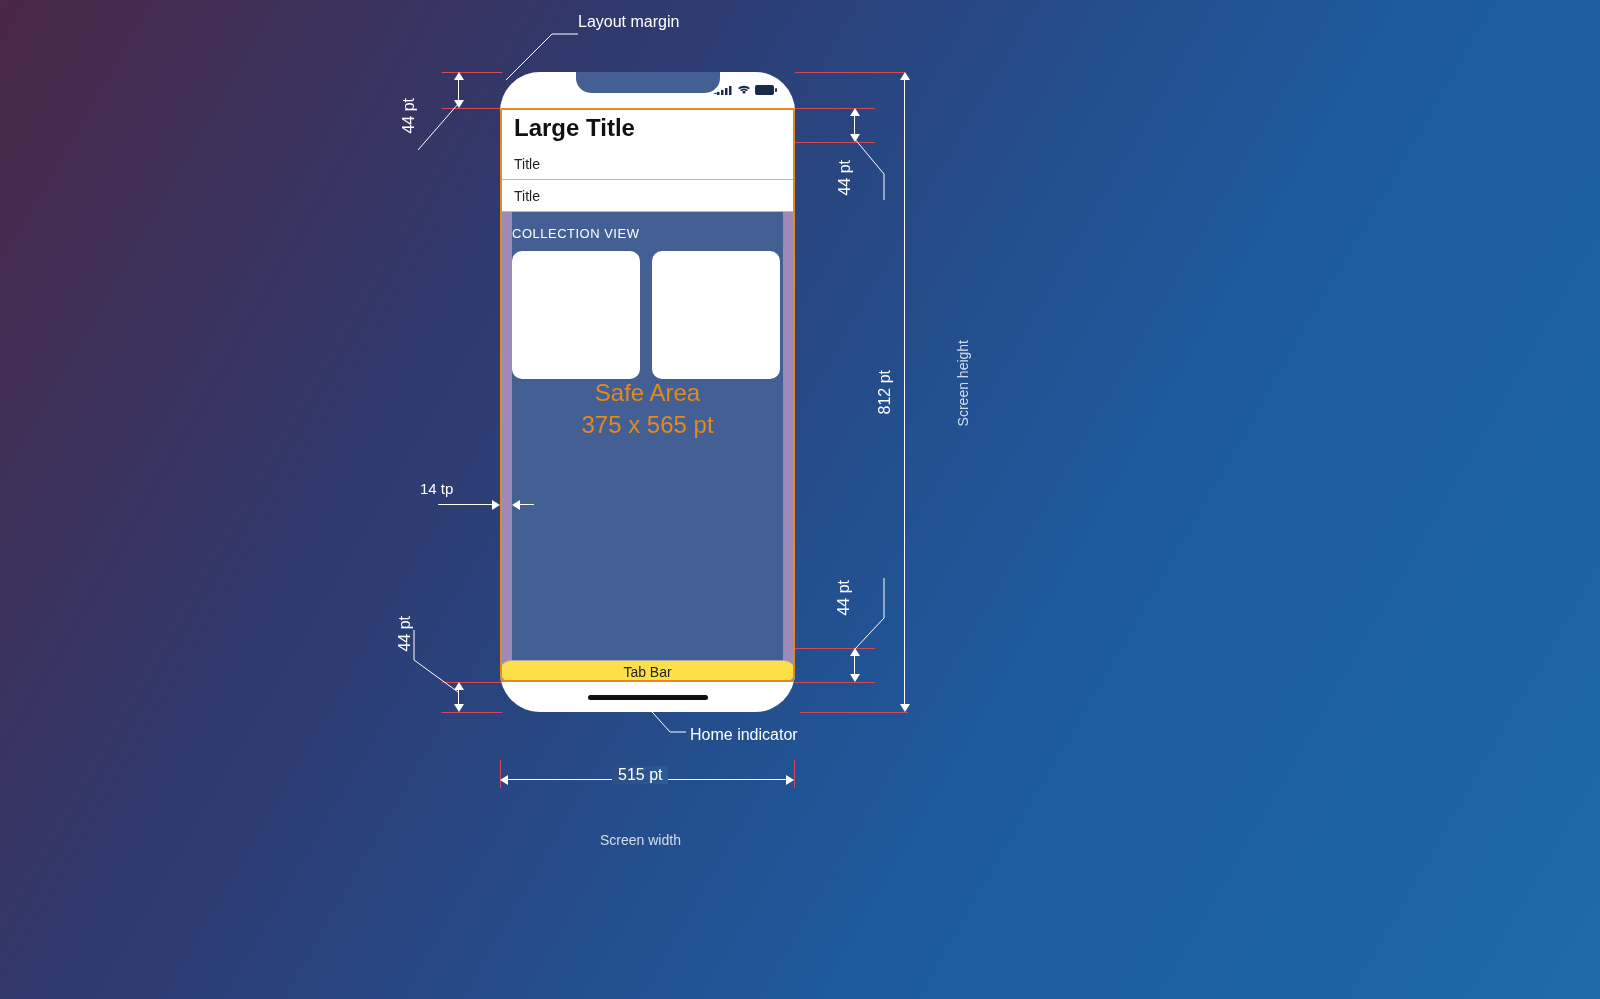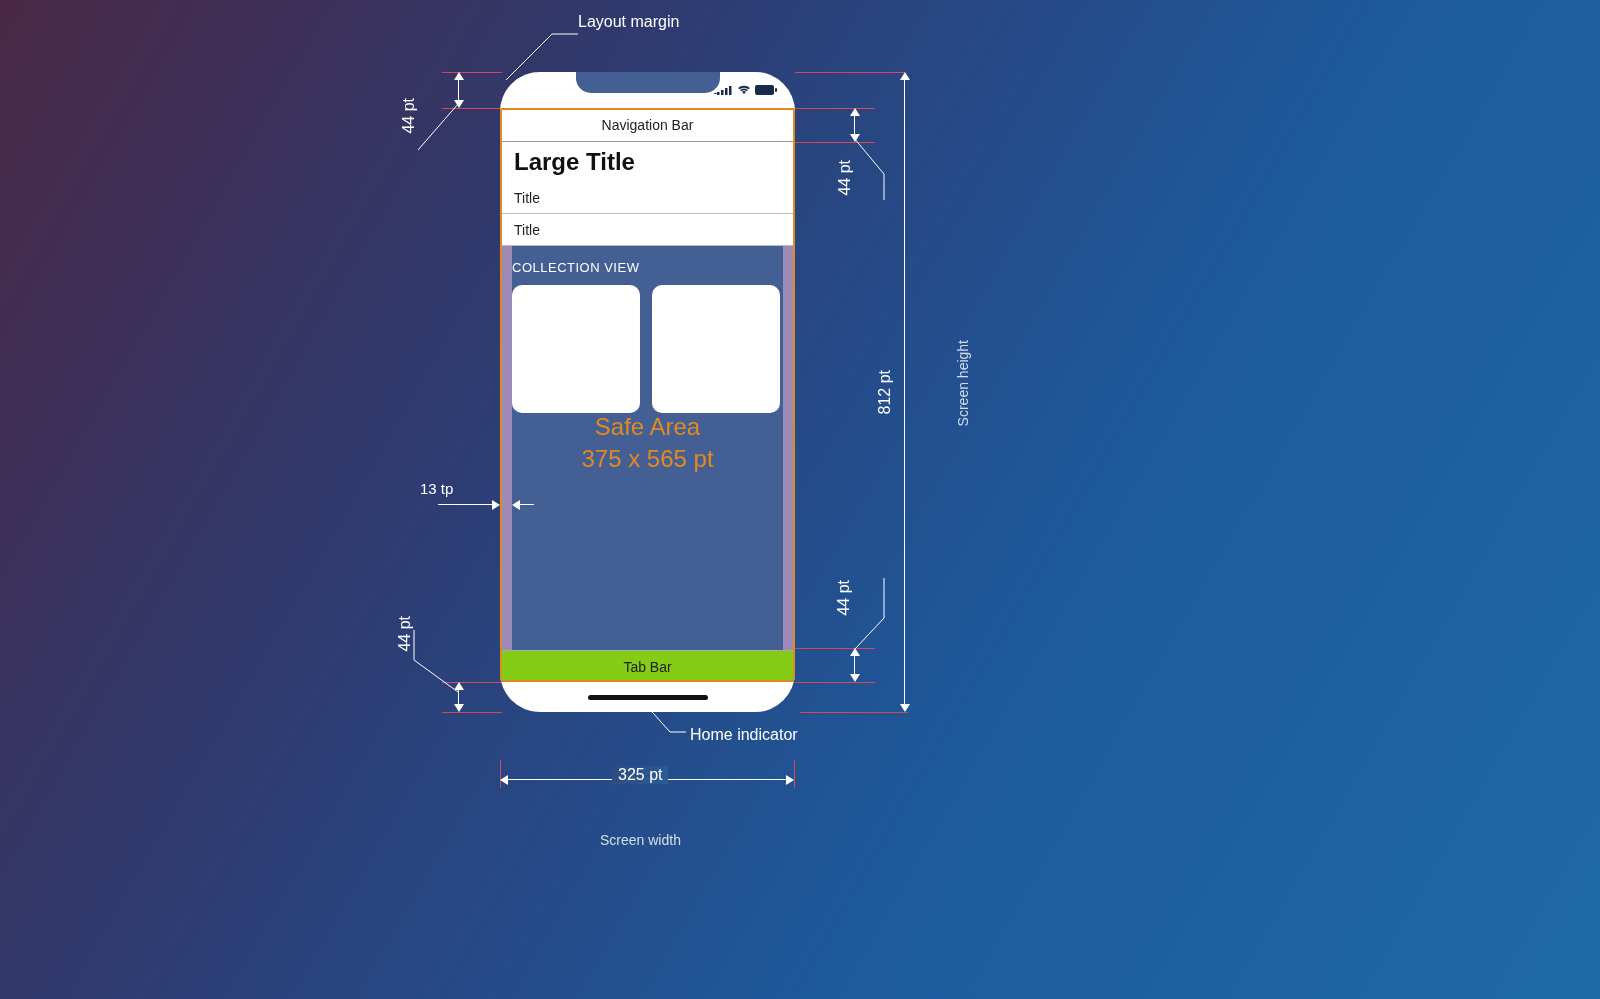--- a/index.html
+++ b/index.html
@@ -136,27 +136,28 @@
     text-align:center;
     color:#e38a1f;
     font-weight:500;
   }
   .safe-label .l1 { font-size:24px; }
   .safe-label .l2 { font-size:24px; margin-top:4px;}
 
   .tab-bar {
     position:absolute;
     left:0; right:0; bottom:30px;
-    height:32px;
-    background:#84cc16;
+    height:22px;
+    background:#fde047;
     color:#222;
     display:flex; align-items:center; justify-content:center;
     font-size:14px;
     border-top:1px solid #aaa;
     z-index:3;
+    border-radius:15px;
   }
   .home-indicator-area {
     position:absolute;
     left:0; right:0; bottom:0;
     height:30px;
     background:#fff;
     display:flex; align-items:center; justify-content:center;
     z-index:3;
   }
   .home-bar {
@@ -217,21 +218,20 @@
         </svg>
     </span>
   </div>
 
   <div class="notch"></div>
 
   <div class="side-margin left"></div>
   <div class="side-margin right"></div>
 
   <div class="content-stack">
-    <div class="nav-bar">Navigation Bar</div>
     <div class="large-title">Large Title</div>
 
     <div class="table-row">Title</div>
     <div class="table-row">Title</div>
 
     <div class="section-header">COLLECTION VIEW</div>
     <div class="collection">
       <div class="card"></div>
       <div class="card"></div>
     </div>
@@ -294,32 +294,32 @@
 <div class="red-line" style="left:442px; top:682px; width:60px;"></div>
 <div class="red-line" style="left:442px; top:712px; width:60px;"></div>
 <div class="arrow-line-v" style="left:458px; top:688px; height:18px;"></div>
 <div class="arrow-head-up" style="left:453.5px; top:682px;"></div>
 <div class="arrow-head-down" style="left:453.5px; top:704px;"></div>
 <div class="anno vlabel" style="left:396px; top:616px;">44 pt</div>
 <svg style="position:absolute; left:410px; top:630px; overflow:visible;" width="60" height="70">
     <path d="M4 0 L4 30 L48 62" stroke="#fff" stroke-width="1" fill="none"></path>
   </svg>
 
-<div class="anno small" style="left:420px; top:480px;">13 tp</div>
+<div class="anno small" style="left:420px; top:480px;">14 tp</div>
 <div class="arrow-line-h" style="left:438px; top:504px; width:56px;"></div>
 <div class="arrow-head-right" style="left:492px; top:499.5px;"></div>
 <div class="arrow-line-h" style="left:516px; top:504px; width:18px;"></div>
 <div class="arrow-head-left" style="left:512px; top:499.5px;"></div>
 
 <div class="red-line" style="left:800px; top:712px; width:108px;"></div>
 <div class="arrow-line-v" style="left:904px; top:80px; height:624px;"></div>
 <div class="arrow-head-up" style="left:899.5px; top:72px;"></div>
 <div class="arrow-head-down" style="left:899.5px; top:704px;"></div>
 <div class="anno vlabel" style="left:876px; top:370px;">812 pt</div>
 <div class="anno vlabel" style="left:955px; top:340px; opacity:0.8; font-size:14px;">Screen height</div>
 
 <div class="red-line" style="left:500px; top:760px; width:1px; height:28px;"></div>
 <div class="red-line" style="left:794px; top:760px; width:1px; height:28px;"></div>
 <div class="arrow-line-h" style="left:508px; top:779px; width:280px;"></div>
 <div class="arrow-head-left" style="left:500px; top:774.5px;"></div>
 <div class="arrow-head-right" style="left:786px; top:774.5px;"></div>
-<div class="anno" style="left:612px; top:766px; background:linear-gradient(120deg,#2f4a80,#2a5d96); padding:0 6px;">325 pt</div>
+<div class="anno" style="left:612px; top:766px; background:linear-gradient(120deg,#2f4a80,#2a5d96); padding:0 6px;">515 pt</div>
 <div class="anno" style="left:600px; top:832px; opacity:0.8; font-size:14px;">Screen width</div>
 
 </body></html>

